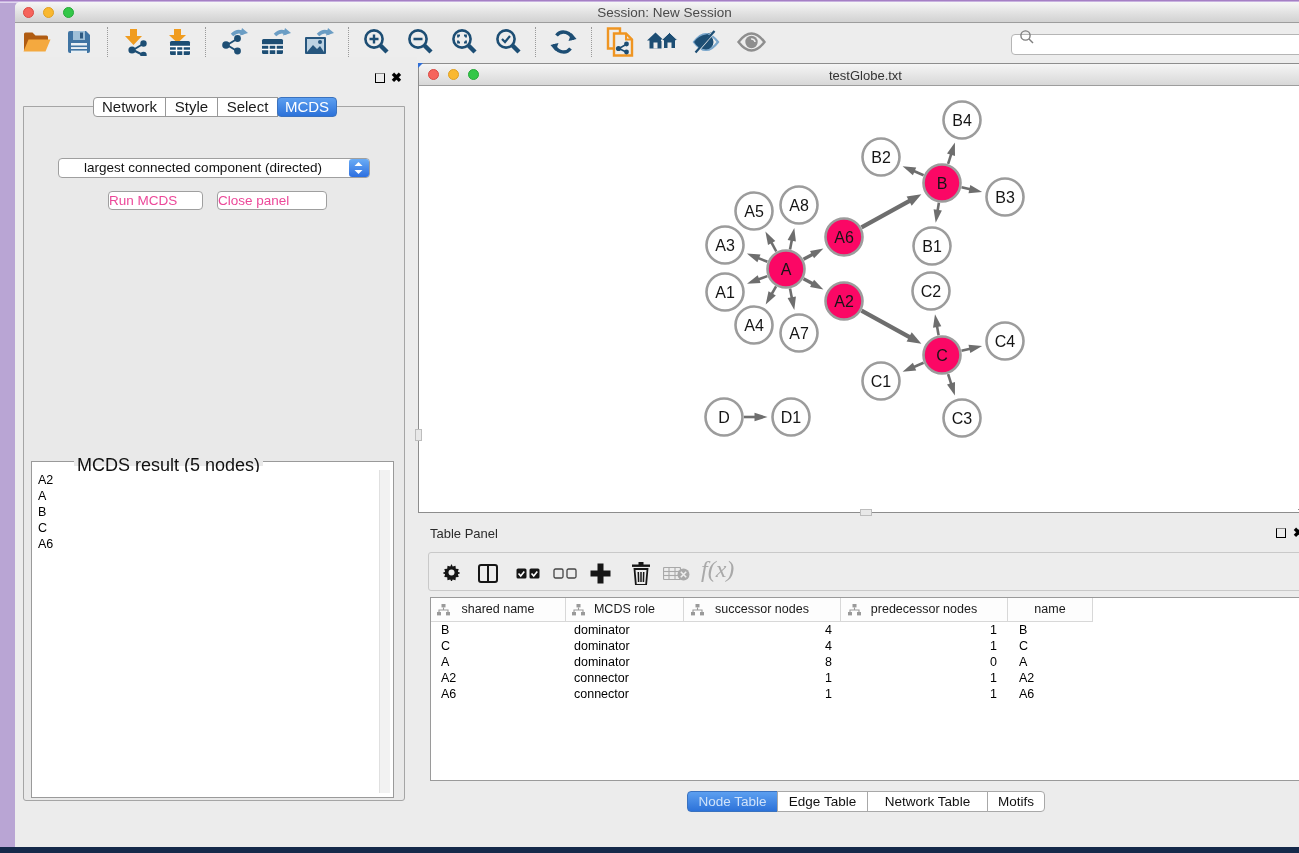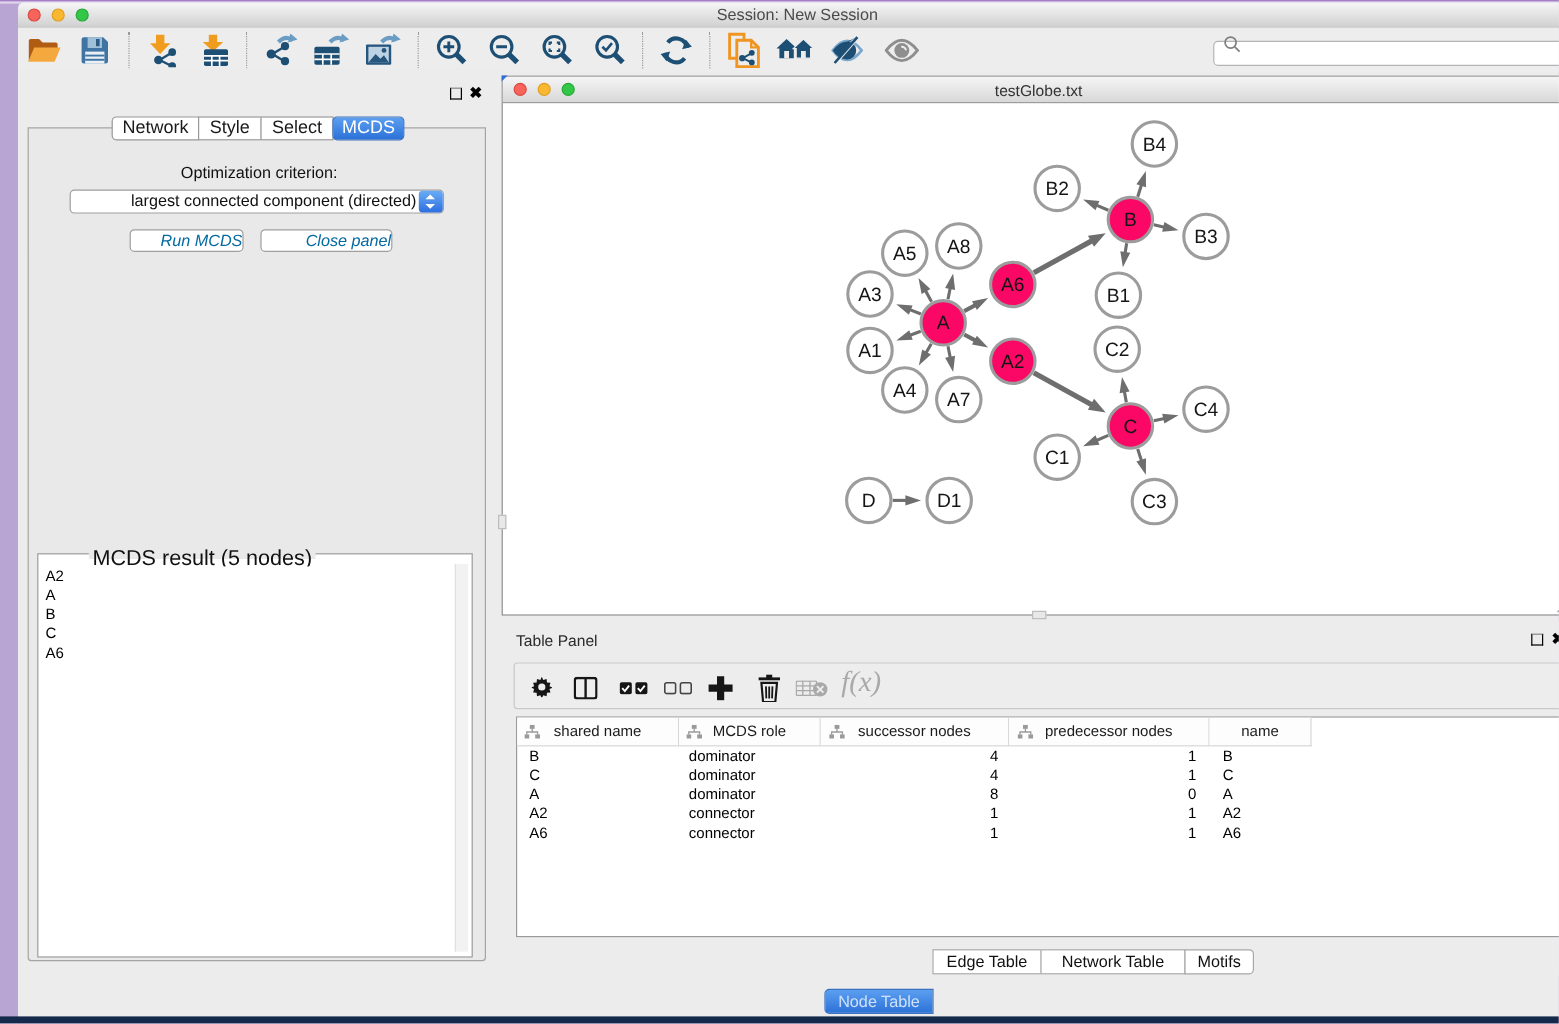--- a/index.html
+++ b/index.html
@@ -18,42 +18,42 @@
 #cpanel{position:absolute;left:0;top:55px;width:402px;height:756px;background:#ececec;}
 .panhead{font-size:13px;color:#2b2b2b;}
 .floatbtn{position:absolute;width:10px;height:10px;border:1.5px solid #000;border-top-color:#888;}
 .closex{position:absolute;font-size:13px;font-weight:bold;color:#000;line-height:10px;}
 #cpbox{position:absolute;left:8px;top:49px;width:382px;height:695px;border:1px solid #a5a5a5;background:#e9e9e9;border-radius:0 0 3px 3px;}
 .tabrow{position:absolute;z-index:3;}
 .tab{position:absolute;top:0;height:20px;background:#fff;border:1px solid #989898;font-size:15px;color:#1a1a1a;text-align:center;line-height:18px;}
 .tab.sel{background:linear-gradient(#5c9ff0,#2c72d9);color:#fff;border-color:#3a72bf;border-radius:4px;}
 #optlabel{position:absolute;left:0;width:402px;top:79px;text-align:center;font-size:13.5px;color:#111;}
 #combo{position:absolute;left:43px;top:101px;width:312px;height:20px;background:#fff;border:1px solid #9f9f9f;border-radius:4px;font-size:13.5px;color:#111;}
-#combo .ctext{position:absolute;left:0px;right:22px;top:1px;text-align:right;white-space:nowrap;}
+#combo .ctext{position:absolute;left:0px;right:22px;top:1px;text-align:center;white-space:nowrap;}
 #combo .cbtn{position:absolute;right:0px;top:0px;width:20px;height:18px;background:linear-gradient(#6aacf5,#2d6fe0);border-radius:3px;}
-.btn{position:absolute;height:19px;background:#fff;border:1px solid #9f9f9f;border-radius:4px;font-size:13.5px;color:#0369a1;text-align:right;line-height:17px;font-style:italic;}
+.btn{position:absolute;height:19px;background:#fff;border:1px solid #9f9f9f;border-radius:4px;font-size:13.5px;color:#ec4899;text-align:left;line-height:17px;}
 #mcdsgroup{position:absolute;left:16px;top:404px;width:363px;height:337px;border:1px solid #9a9a9a;background:#fff;}
 #mcdstitle{position:absolute;left:4px;top:-7px;background:linear-gradient(#e9e9e9 52%,#ffffff 52%);padding:0 3px;font-size:18px;color:#111;margin-left:38px;}
 #mcdslist{position:absolute;left:3px;top:10px;right:14px;bottom:4px;background:#fff;font-size:12.5px;color:#000;line-height:16px;padding-left:3px;}
 #mcdssb{position:absolute;right:3px;top:8px;width:11px;bottom:4px;background:#f2f2f2;border-left:1px solid #e0e0e0;}
 
 #netwin{position:absolute;left:403px;top:61px;width:895px;height:450px;background:#fff;border:1px solid #8d8d8d;}
 #nettb{position:absolute;left:0;top:0;right:0;height:22px;background:linear-gradient(#f5f5f5,#d8d8d8);border-bottom:1px solid #9d9d9d;}
 #nettb .title{position:absolute;left:0;right:0;top:4px;text-align:center;font-size:13px;color:#333;}
 .tls{position:absolute;top:5px;width:11px;height:11px;border-radius:50%;}
 
 #tpanel{position:absolute;left:403px;top:516px;width:896px;height:295px;background:#ececec;}
 #ttoolbox{position:absolute;left:10px;top:34px;width:876px;height:39px;border:1px solid #c9c9c9;border-radius:3px;background:#ededed;}
 #tblarea{position:absolute;left:12px;top:79px;width:873px;height:184px;background:#fff;border:1px solid #9a9a9a;}
 .th{position:absolute;top:0;height:24px;border-right:1px solid #d8d8d8;background:#fdfdfd;border-bottom:1px solid #d8d8d8;font-size:12.5px;color:#1a1a1a;text-align:center;line-height:22px;}
 .tr{position:absolute;height:16px;font-size:12.5px;color:#000;line-height:16px;}
 .hicon{position:absolute;top:6px;}
 .btabs{position:absolute;top:273px;height:21px;}
 .btab{position:absolute;top:0;height:21px;background:#fff;border:1px solid #a8a8a8;font-size:13.5px;color:#111;text-align:center;line-height:19px;}
-.btab.sel{background:linear-gradient(#5c9ff0,#2c72d9);color:#cfe2fa;border-color:#3a72bf;border-radius:4px 0 0 4px;margin-top:33px;}
+.btab.sel{background:linear-gradient(#5c9ff0,#2c72d9);color:#cfe2fa;border-color:#3a72bf;border-radius:4px 0 0 4px;}
 
 #statusbar{position:absolute;left:0;top:811px;width:1299px;height:34px;background:#ececec;border-top:1px solid #c2c2c2;}
 #listbtn{position:absolute;left:9px;top:11px;width:28px;height:19px;background:#fbfbfb;border:1px solid #9a9a9a;border-radius:2px;}
 #membtn{position:absolute;right:10px;top:9px;width:74px;height:23px;background:#fcfcfc;border:1px solid #ababab;border-radius:3px;font-size:12px;color:#111;line-height:21px;text-align:center;}
 #topstrip{position:absolute;left:0;top:0;width:1299px;height:3px;background:linear-gradient(#a57fc4 0,#a57fc4 1px,#c8b2e0 1px,#c8b2e0 2px,#e0d5ee 2px,#e0d5ee 3px);}
 #bottomstrip{position:absolute;left:0;top:847px;width:1299px;height:6px;background:#15294a;}
 </style></head>
 <body>
 <div id="topstrip"></div>
 <div id="appwin">
@@ -200,21 +200,20 @@
     <div class="panhead" style="position:absolute;left:13px;top:15px;margin-top:44px;">Control Panel</div>
     <div class="floatbtn" style="left:360px;top:16px;"></div>
     <div class="closex" style="left:376px;top:16px;">✖</div>
     <div id="cpbox"></div>
     <div class="tabrow" style="left:0;top:40px;">
       <div class="tab" style="left:78px;width:73px;border-radius:4px 0 0 4px;">Network</div>
       <div class="tab" style="left:150px;width:53px;">Style</div>
       <div class="tab" style="left:202px;width:61px;">Select</div>
       <div class="tab sel" style="left:262px;width:60px;">MCDS</div>
     </div>
-    <div id="optlabel">Optimization criterion:</div>
     <div id="combo">
       <div class="ctext">largest connected component (directed)</div>
       <div class="cbtn">
           <svg width="19" height="18" viewBox="0 0 19 18" style="position:absolute;left:0;top:0;">
             <path d="M5.5 7 L9.5 3 L13.5 7 Z M5.5 11 L9.5 15 L13.5 11 Z" fill="#fff"></path>
           </svg>
         </div>
     </div>
     <div class="btn" style="left:93px;top:134px;width:95px;">Run MCDS</div>
     <div class="btn" style="left:202px;top:134px;width:110px;">Close panel</div>

